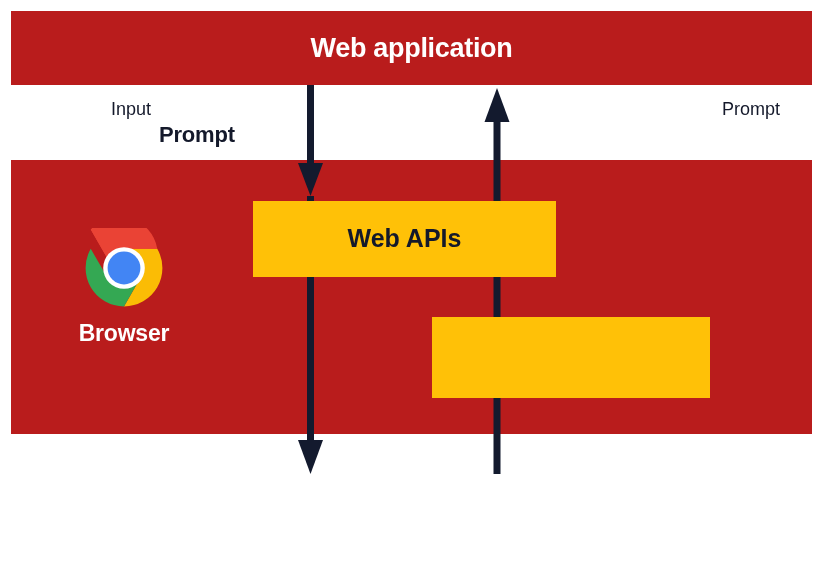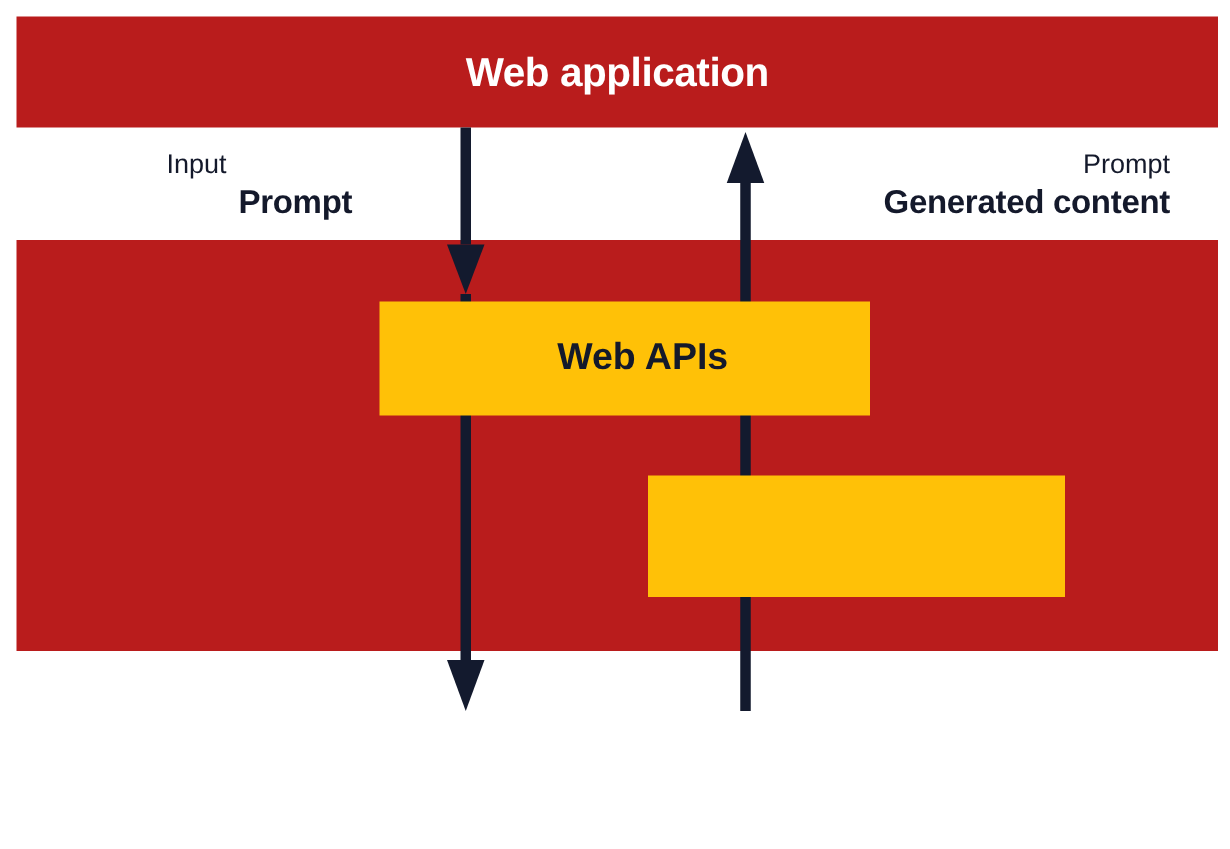--- a/index.html
+++ b/index.html
@@ -98,21 +98,20 @@
     color: #14192B;
     font-weight: bold;
     line-height: 1.18;
   }
   #box-web-apis {
     left: 253px;
     top: 201px;
     width: 303px;
     height: 76px;
     font-size: 25px;
-    padding-left: 24px;
   }
   #box-builtin-models {
     left: 432px;
     top: 317px;
     width: 278px;
     height: 81px;
     font-size: 25px;
   }
 
   
@@ -165,34 +164,50 @@
       <rect x="307" y="196" width="7" height="244" fill="#131A2E"></rect>
       <polygon points="298,440 323,440 310.5,474" fill="#131A2E"></polygon>
     </g>
 
     <g>
       <rect x="493.5" y="122" width="7" height="352" fill="#131A2E"></rect>
       <polygon points="484.5,122 509.5,122 497,88" fill="#131A2E"></polygon>
     </g>
   </svg>
 
+  <div id="browser-group">
+    <svg id="chrome-icon" width="80" height="80" viewBox="0 0 100 100">
+
+      <path d="M50 2 A48 48 0 0 1 91.57 26 L50 26 A24 24 0 0 0 29.22 38 L8.43 2 Z" fill="#EA4335"></path>
+
+      <path d="M91.57 26 A48 48 0 0 1 50 98 L70.78 62 A24 24 0 0 0 70.78 38 L50 26 Z" fill="#FBBC05"></path>
+
+      <path d="M50 98 A48 48 0 0 1 8.43 26 L29.22 62 A24 24 0 0 0 50 74 L70.78 62 Z" fill="#34A853"></path>
+
+      <path d="M8.43 2 L29.22 38 A24 24 0 0 1 50 26 L91.57 26 A48 48 0 0 0 8.43 2 Z" fill="#EA4335"></path>
+
+      <circle cx="50" cy="50" r="26" fill="#FFFFFF"></circle>
+
+      <circle cx="50" cy="50" r="20.5" fill="#4285F4"></circle>
+    </svg>
+    <span id="browser-label">Browser</span>
+  </div>
 
   <div class="yellow-box" id="box-web-apis">
     <span>Web APIs</span>
   </div>
 
   <div class="yellow-box" id="box-builtin-models">
     <span>
       <br>
     </span>
   </div>
 
   <div class="caption" id="caption-input">
     <span class="caption-kicker">Input</span>
     <span class="caption-value">Prompt</span>
   </div>
 
   <div class="caption" id="caption-output">
     <span class="caption-kicker">Prompt</span>
-    <span class="caption-value">Generated content</span>
   </div>
 
 </div>
 
 </body></html>

